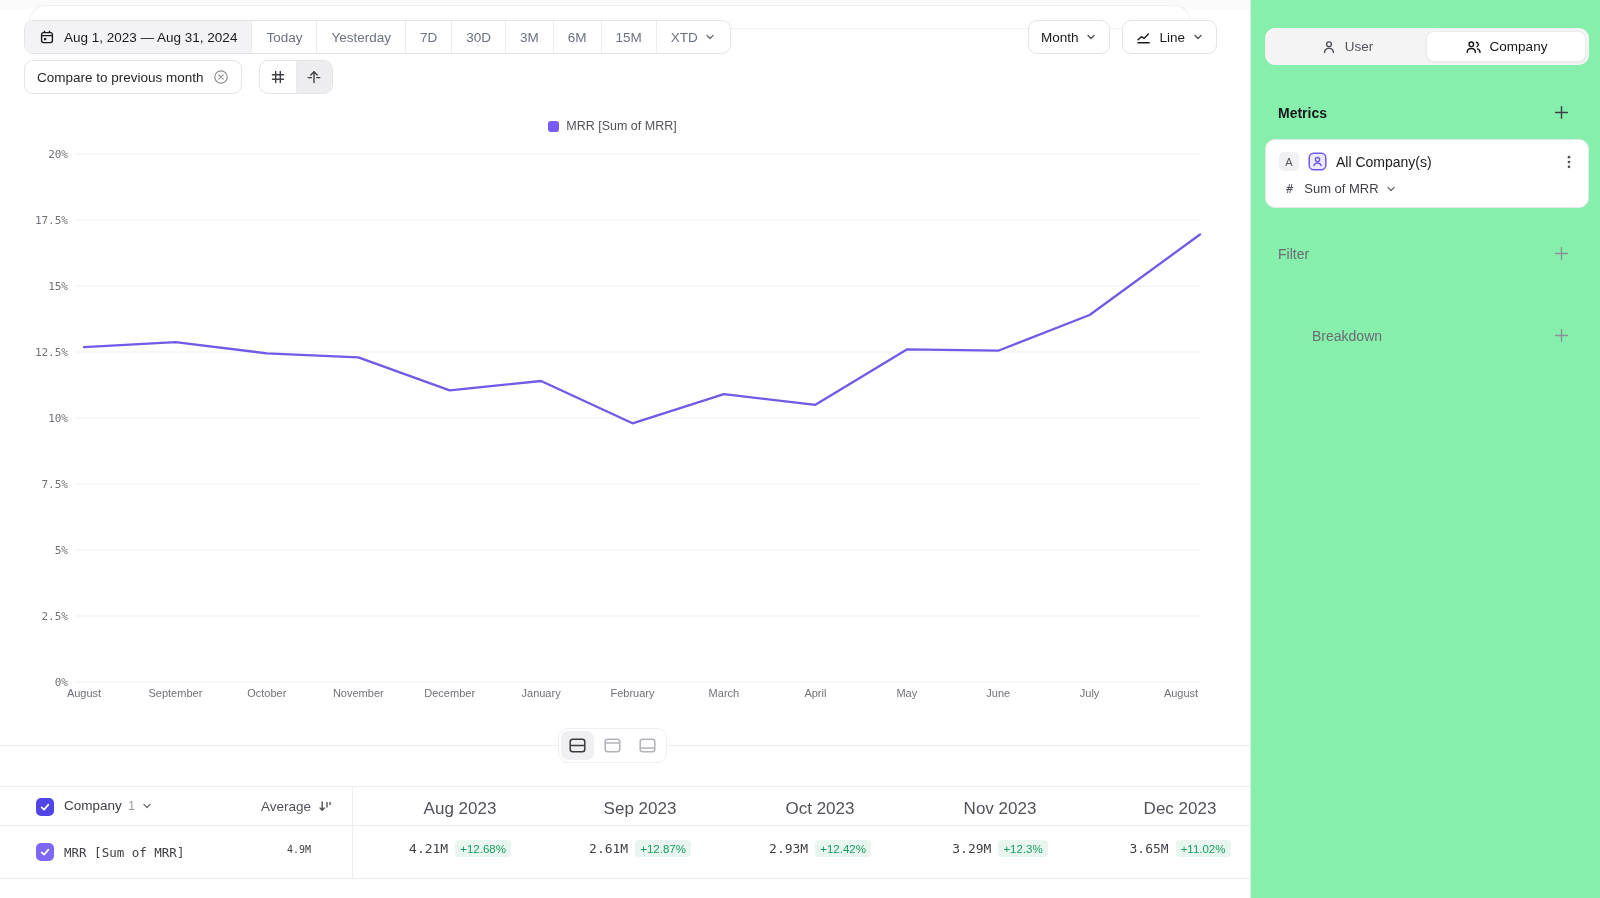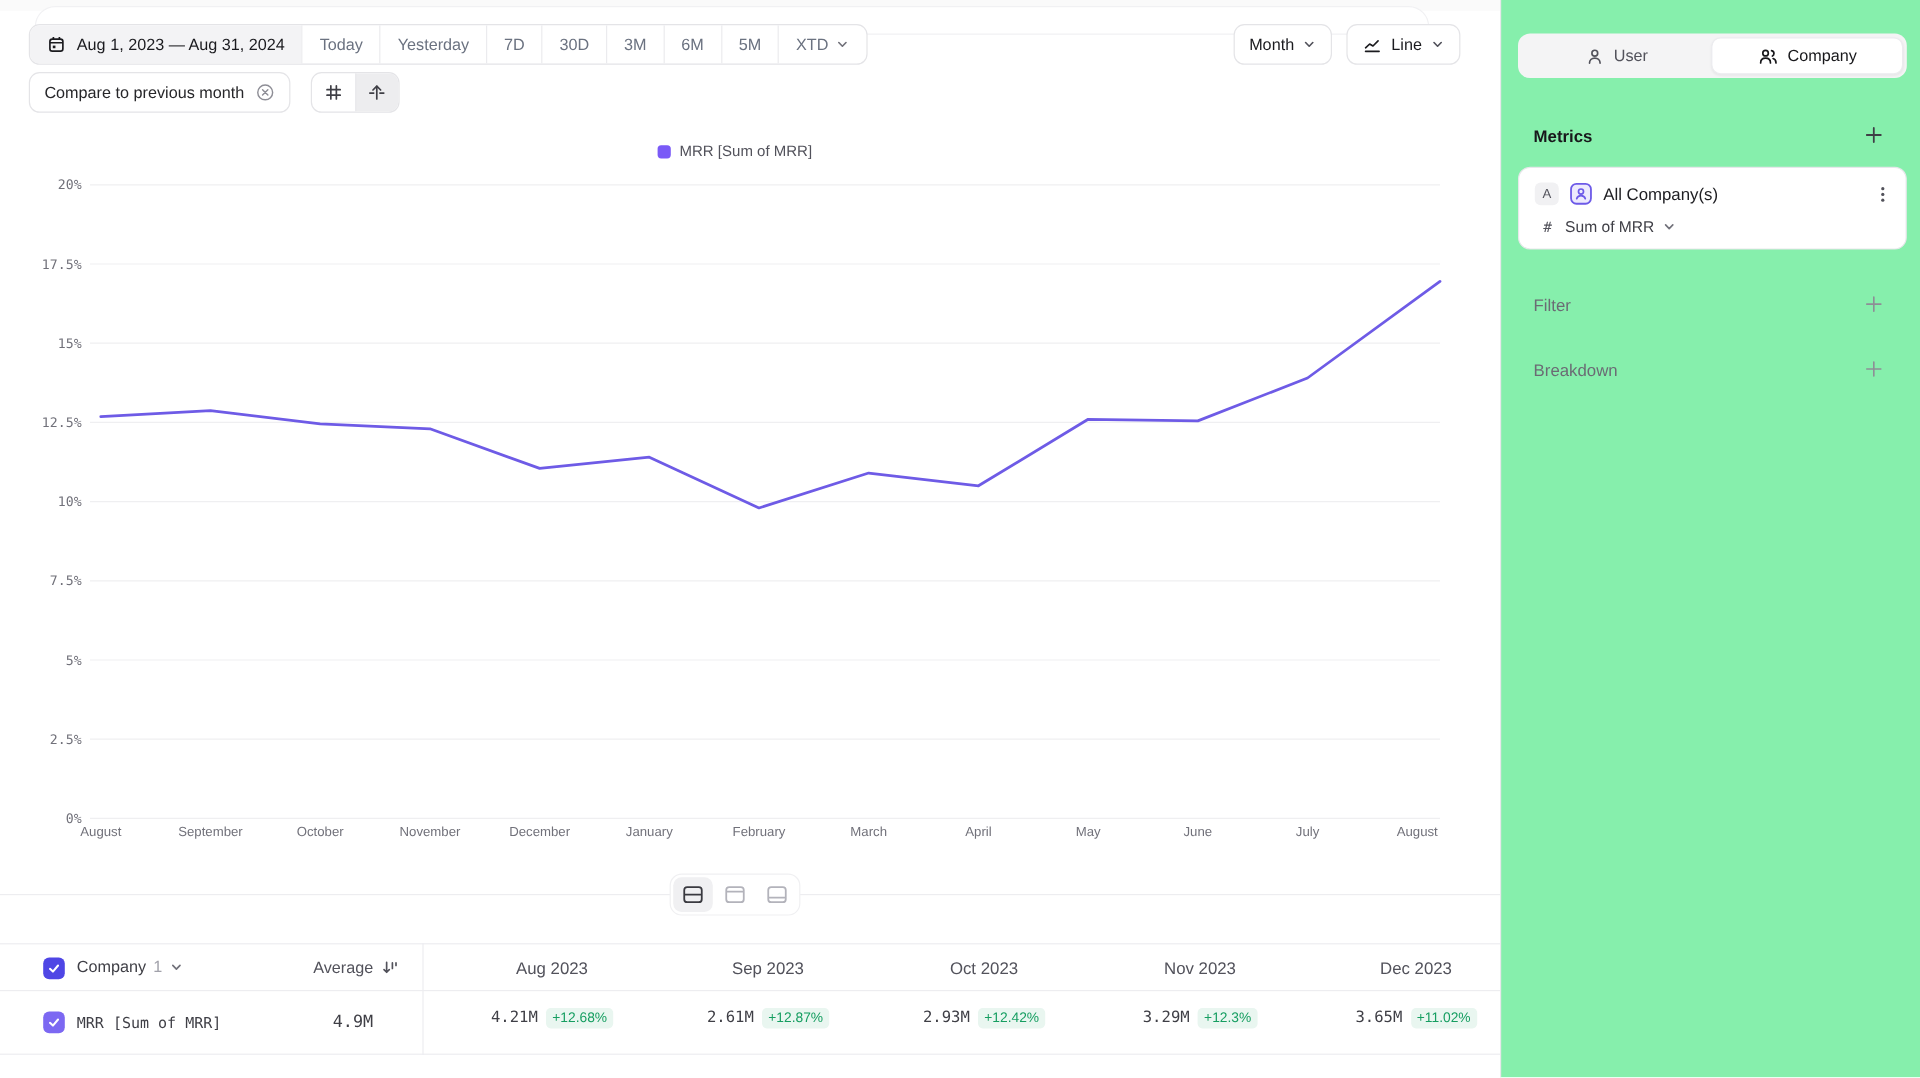--- a/index.html
+++ b/index.html
@@ -46,26 +46,26 @@
   .tbl-head { position:absolute; top:786px; left:0; width:1250px; height:40px; border-top:1px solid #ededf0; border-bottom:1px solid #ededf0; }
   .tbl-row  { position:absolute; top:827px; left:0; width:1250px; height:52px; border-bottom:1px solid #ededf0; }
   .tbl-vdiv { position:absolute; top:786px; left:352px; height:93px; border-left:1px solid #ededf0; }
   .cbx { position:absolute; left:36px; width:18px; height:18px; border-radius:5px; display:flex; align-items:center; justify-content:center; }
   .cbx.hdr { background:#4f46e5; }
   .cbx.row { background:#7c68f2; }
   .group-lab { position:absolute; left:64px; display:flex; align-items:center; gap:6px; font-size:13.5px; color:#3f3f46; }
   .group-count { color:#a1a1aa; }
   .avg { position:absolute; left:190px; width:121px; text-align:right; font-size:13.5px; color:#52525b; }
   .sorticon { position:absolute; left:318px; }
-  .colhead { position:absolute; width:176px; text-align:center; font-size:14px; color:#52525b; }
+  .colhead { position:absolute; width:176px; text-align:center; font-size:17px; color:#52525b; }
   .cell { position:absolute; width:176px; display:flex; justify-content:center; align-items:center; gap:7px; }
   .cellval { font-family:"DejaVu Sans Mono", monospace; font-size:13px; color:#3f3f46; }
   .delta { font-family:Liberation Sans, sans-serif; font-size:11.5px; color:#169e61; background:#e9f6f0; border-radius:4px; padding:2.5px 5px; }
   .rowname { position:absolute; left:64px; font-family:"DejaVu Sans Mono", monospace; font-size:12.5px; color:#3f3f46; }
-  .avgval { position:absolute; left:190px; width:121px; text-align:right; font-family:"DejaVu Sans Mono", monospace; font-size:14px; color:#3f3f46; }
+  .avgval { position:absolute; left:190px; width:121px; text-align:right; font-family:"DejaVu Sans Mono", monospace; font-size:10px; color:#3f3f46; }
 
   
   .sidebar { position:absolute; left:1250px; top:0; width:350px; height:898px; background:#86efac; border-left:1px solid #e7e7ea; }
   .toggle { position:absolute; top:28px; left:14px; width:324px; height:37px; background:#f4f4f5; border-radius:10px; padding:3px; display:flex; }
   .tg-seg { flex:1; display:flex; align-items:center; justify-content:center; gap:8px; font-size:13.5px; color:#52525b; border-radius:8px; cursor:pointer; }
   .tg-seg.active { background:#fff; color:#18181b; border:1px solid #ececef; box-shadow:0 1px 2px rgba(0,0,0,.05); }
   .sb-row { position:absolute; left:27px; right:30px; display:flex; justify-content:space-between; align-items:center; }
   .sb-title { font-size:14px; font-weight:700; color:#18181b; }
   .sb-sub { font-size:14px; color:#6b6b74; }
   .metric-card { position:absolute; top:139px; left:14px; width:324px; height:69px; border:1px solid #e7e7ea; border-radius:10px; background:#fff; }
@@ -99,21 +99,21 @@
             <rect x="5" y="9" width="2.2" height="2.2" fill="#1b1b1f"></rect>
           </svg>
           <span>Aug 1, 2023 — Aug 31, 2024</span>
         </div>
         <div class="seg">Today</div>
         <div class="seg">Yesterday</div>
         <div class="seg">7D</div>
         <div class="seg">30D</div>
         <div class="seg">3M</div>
         <div class="seg">6M</div>
-        <div class="seg">5M</div>
+        <div class="seg">15M</div>
         <div class="seg seg-xtd">
           <span>XTD</span>
           <svg width="12" height="12" viewBox="0 0 14 14">
             <path d="M3.5 5.2 L7 8.8 L10.5 5.2" fill="none" stroke="#71717a" stroke-width="1.6" stroke-linecap="round" stroke-linejoin="round"></path>
           </svg>
         </div>
       </div>
       <div class="rightbtns">
         <div class="btn">
           <span>Month</span>
@@ -340,21 +340,21 @@
 
     <div class="sb-row" style="top:245px;">
       <span class="sb-sub">Filter</span>
       <span class="plusbtn">
         <svg width="17" height="17" viewBox="0 0 16 16">
           <path d="M8 2.5 L8 13.5 M2.5 8 L13.5 8" stroke="#8e8e96" stroke-width="1.3" stroke-linecap="round"></path>
         </svg>
       </span>
     </div>
 
-    <div class="sb-row" style="top:299px;">
+    <div class="sb-row" style="top:327px;margin-left:34px;">
       <span class="sb-sub">Breakdown</span>
       <span class="plusbtn">
         <svg width="17" height="17" viewBox="0 0 16 16">
           <path d="M8 2.5 L8 13.5 M2.5 8 L13.5 8" stroke="#8e8e96" stroke-width="1.3" stroke-linecap="round"></path>
         </svg>
       </span>
     </div>
   </div>
 </div>
 

